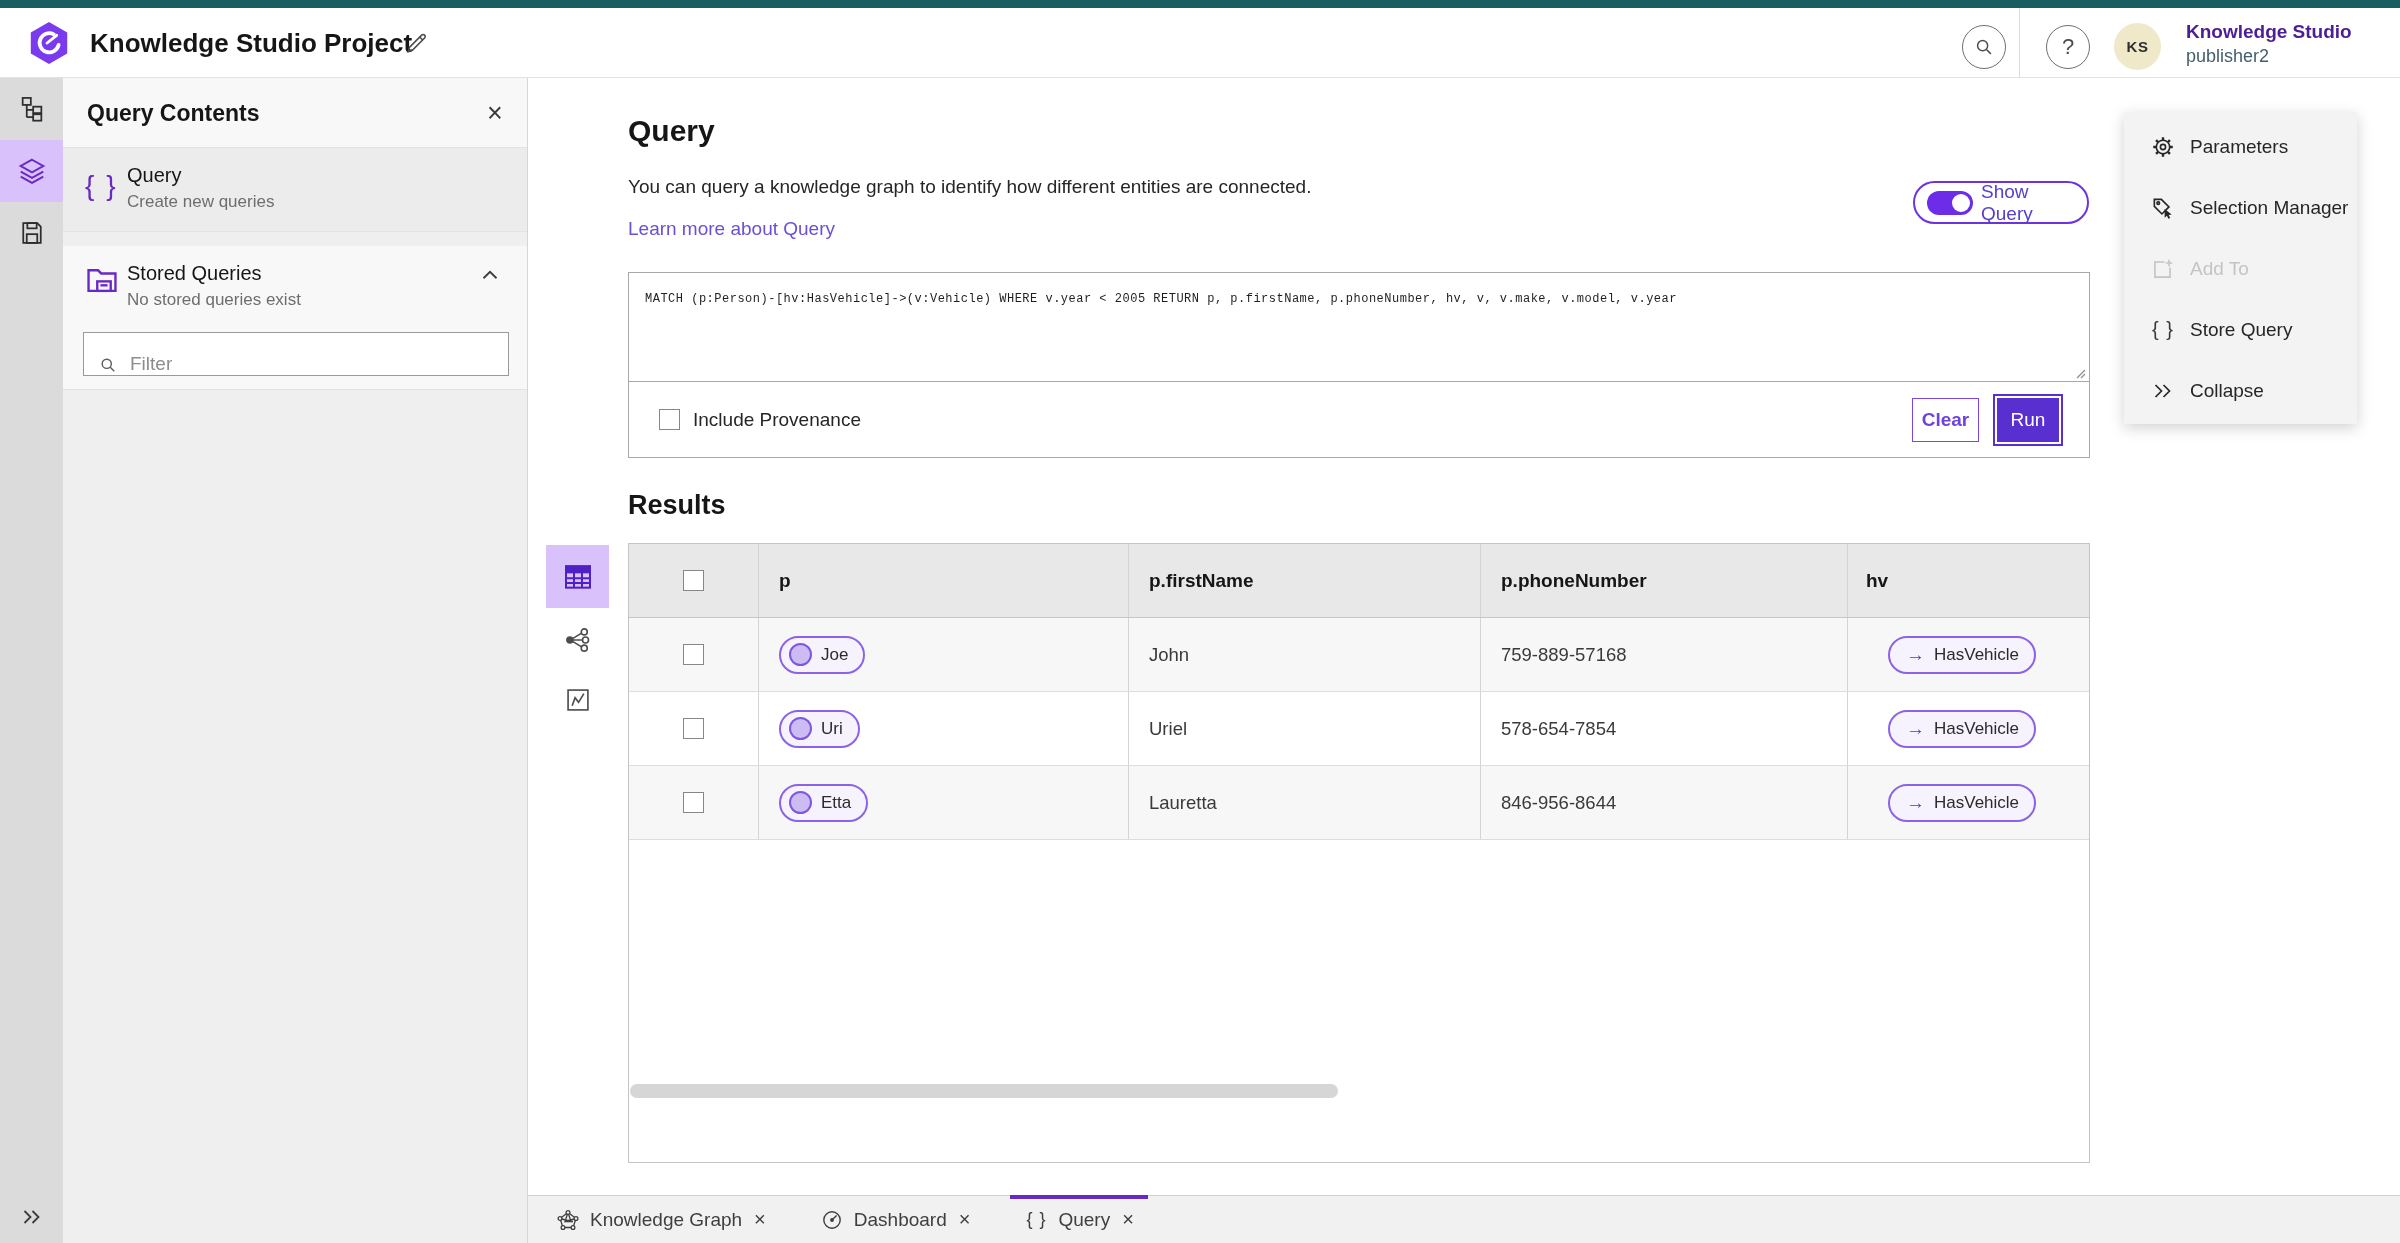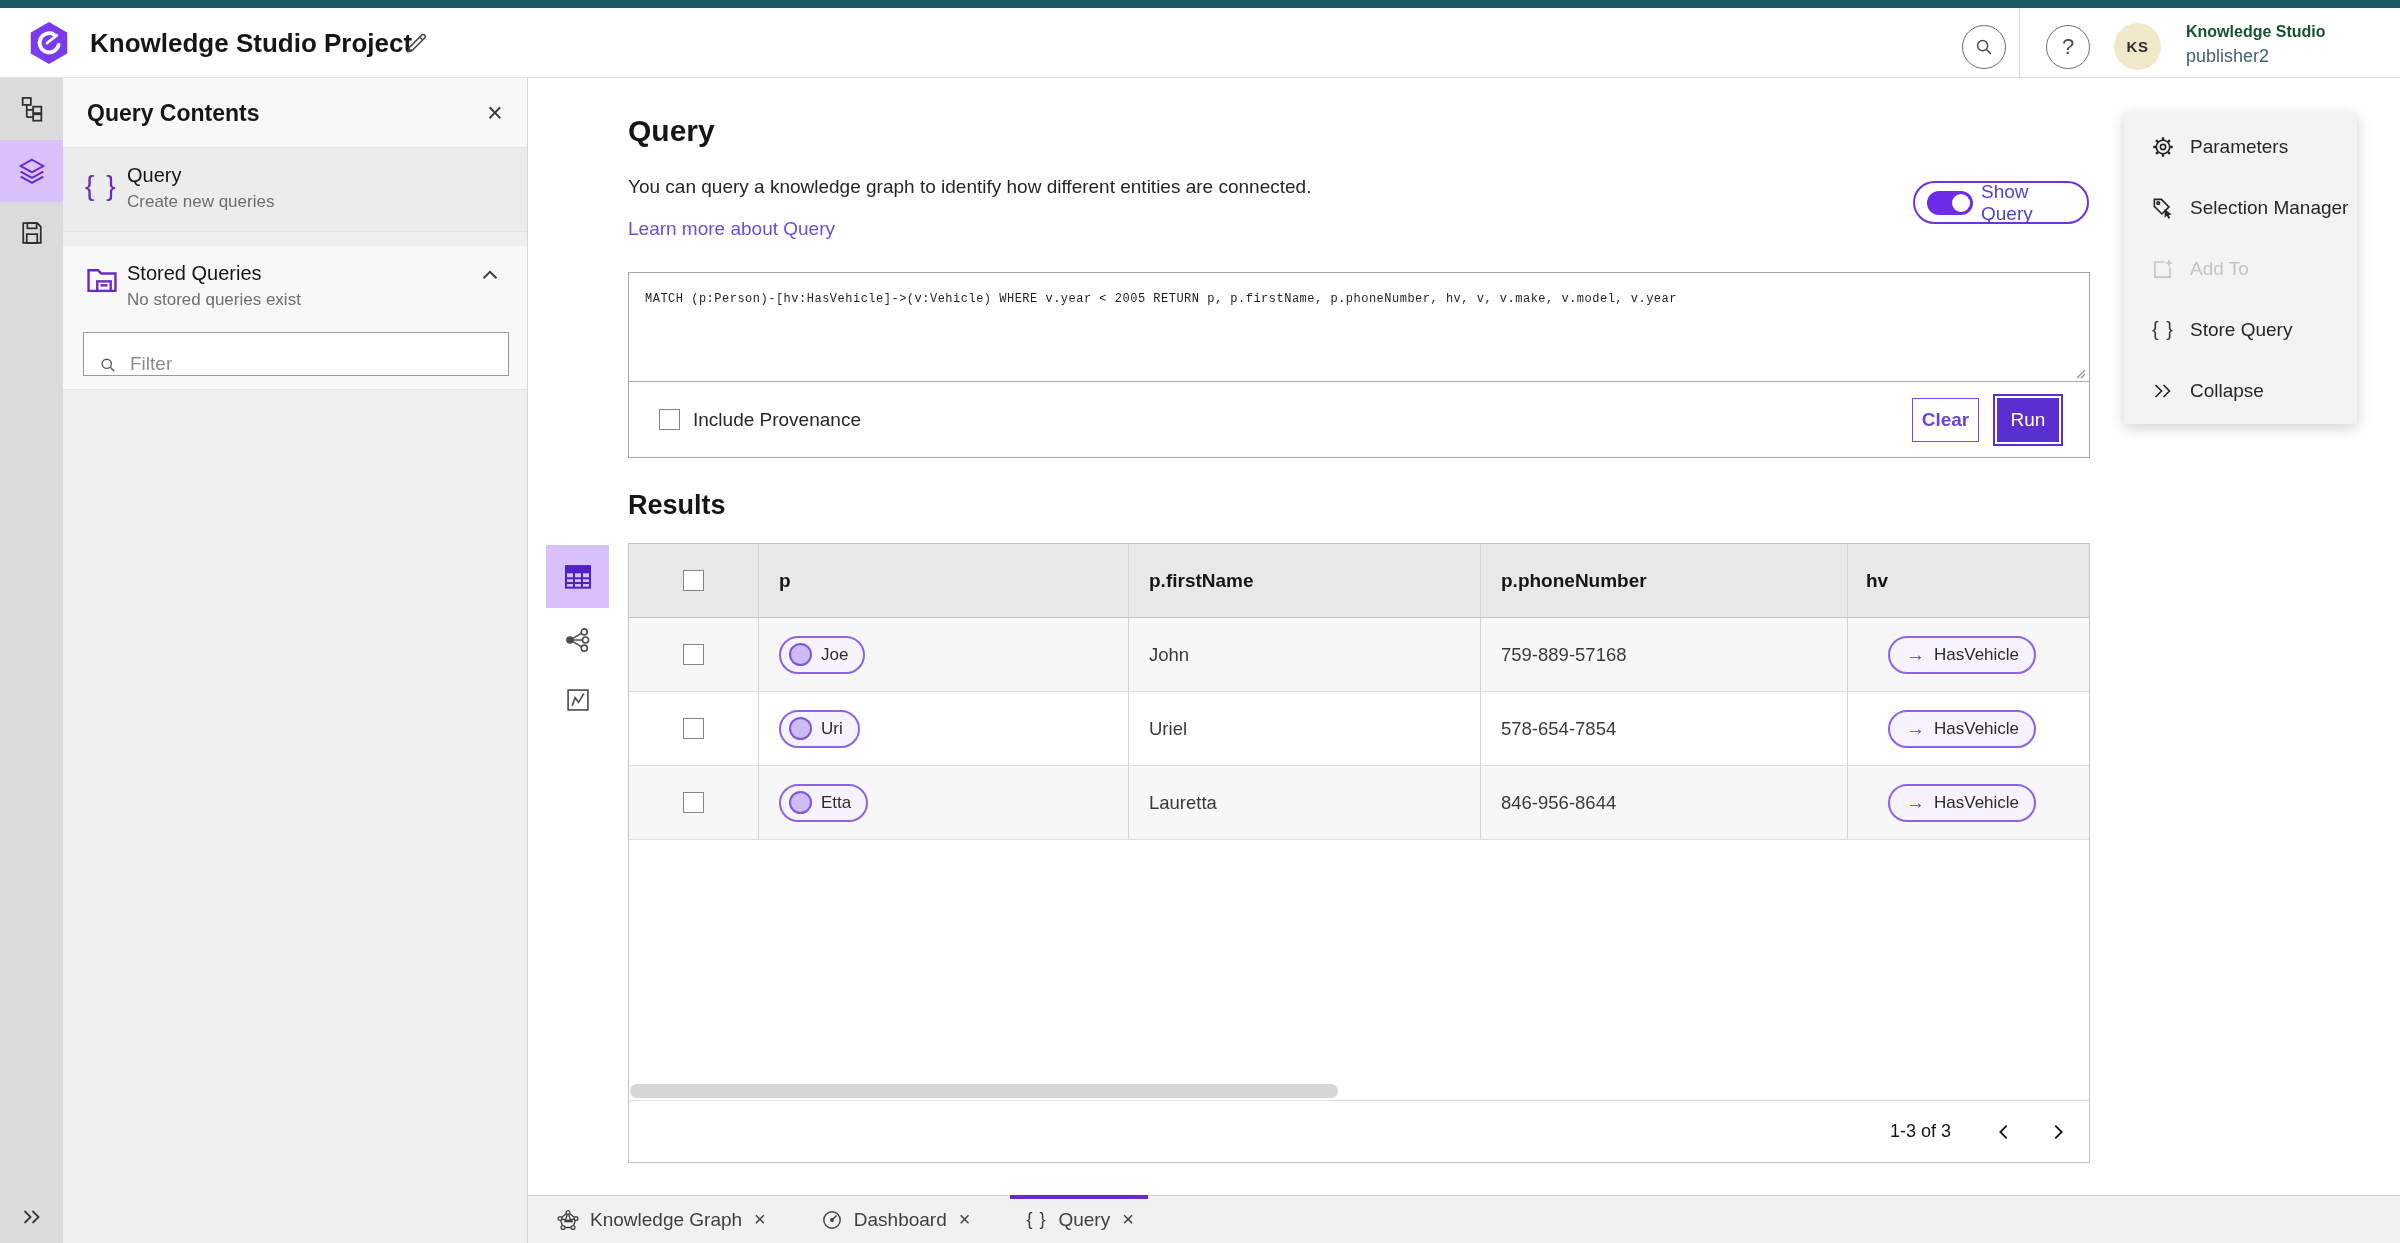--- a/index.html
+++ b/index.html
@@ -11,21 +11,21 @@
   .header { position:absolute; left:0; top:8px; width:2400px; height:70px; background:#fff; border-bottom:1px solid #e3e3e3; }
   .logo { position:absolute; left:26px; top:12px; width:46px; height:46px; }
   .app-title { position:absolute; left:90px; top:0; height:70px; line-height:70px; font-size:26px; font-weight:600; color:#161616; }
   .pencil-btn { position:absolute; left:404px; top:22px; width:28px; height:28px; color:#4c4c4c; cursor:pointer; }
   .hdr-circle { position:absolute; top:17px; width:44px; height:44px; border:1px solid #6f6f6f; border-radius:50%; display:flex; align-items:center; justify-content:center; color:#4c4c4c; background:#fff; cursor:pointer; }
   .hdr-search { left:1962px; }
   .hdr-divider { position:absolute; left:2019px; top:0; width:1px; height:70px; background:#d9d9d9; }
   .hdr-help { left:2046px; font-size:22px; color:#4c4c4c; }
   .avatar { position:absolute; left:2114px; top:15px; width:47px; height:47px; border-radius:50%; background:#efe8c9; display:flex; align-items:center; justify-content:center; font-size:15px; font-weight:700; color:#2f2f2f; letter-spacing:.5px; cursor:pointer; }
   .user-info { position:absolute; left:2186px; top:11px; cursor:pointer; }
-  .user-info .product { font-size:16px; font-weight:700; color:#14532d; line-height:26px; }
+  .user-info .product { font-size:19px; font-weight:700; color:#4c1d95; line-height:26px; }
   .user-info .uname { font-size:18px; color:#44606c; line-height:22px; }
 
   
   .rail { position:absolute; left:0; top:78px; width:63px; height:1165px; background:#dbdbdb; }
   .rail-btn { width:63px; height:62px; display:flex; align-items:center; justify-content:center; color:#2e2e2e; cursor:pointer; }
   .rail-btn.active { background:#d9c1fb; color:#6929c4; }
   .rail-expand { position:absolute; bottom:6px; left:0; width:63px; height:40px; display:flex; align-items:center; justify-content:center; color:#3a3a3a; cursor:pointer; }
 
   
   .panel { position:absolute; left:63px; top:78px; width:465px; height:1165px; background:#efefef; border-right:1px solid #d6d6d6; }
@@ -344,33 +344,20 @@
       <div class="cell c-hv">
         <span class="pill">
           <span class="arr">→</span>
           <span class="ptext">HasVehicle</span>
         </span>
       </div>
     </div>
 
     <div class="hscroll-thumb"></div>
 
-    <div class="card-footer">
-      <span class="pag-label">1-3 of 3</span>
-      <span class="pag-btn pag-prev">
-        <svg viewBox="0 0 24 24" width="22" height="22" stroke="currentColor" fill="none" stroke-width="2">
-          <path d="M15 5l-7 7 7 7"></path>
-        </svg>
-      </span>
-      <span class="pag-btn pag-next">
-        <svg viewBox="0 0 24 24" width="22" height="22" stroke="currentColor" fill="none" stroke-width="2">
-          <path d="M9 5l7 7-7 7"></path>
-        </svg>
-      </span>
-    </div>
   </section>
 
   <div class="ctx-menu">
     <div class="ctx-item">
       <span class="ci">
         <svg viewBox="0 0 24 24" width="26" height="26" stroke="currentColor" fill="none" stroke-width="1.5">
           <circle cx="12" cy="12" r="6.2"></circle>
           <circle cx="12" cy="12" r="2.4"></circle>
           <path stroke-width="2.2" d="M12 3v2.6 M12 18.4V21 M3 12h2.6 M18.4 12H21 M5.6 5.6l1.9 1.9 M16.5 16.5l1.9 1.9 M18.4 5.6l-1.9 1.9 M7.5 16.5l-1.9 1.9"></path>
         </svg>

